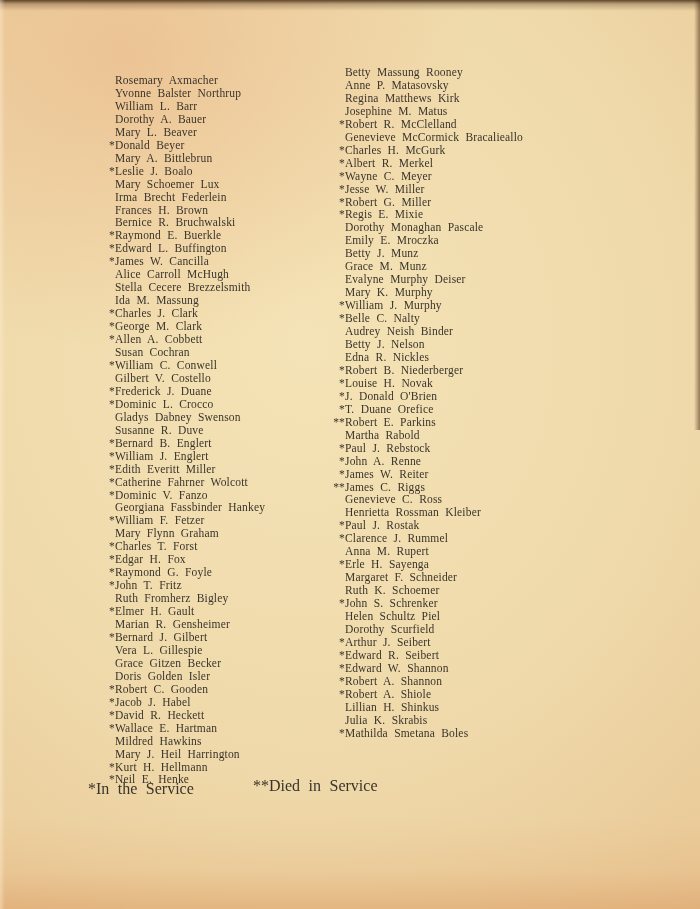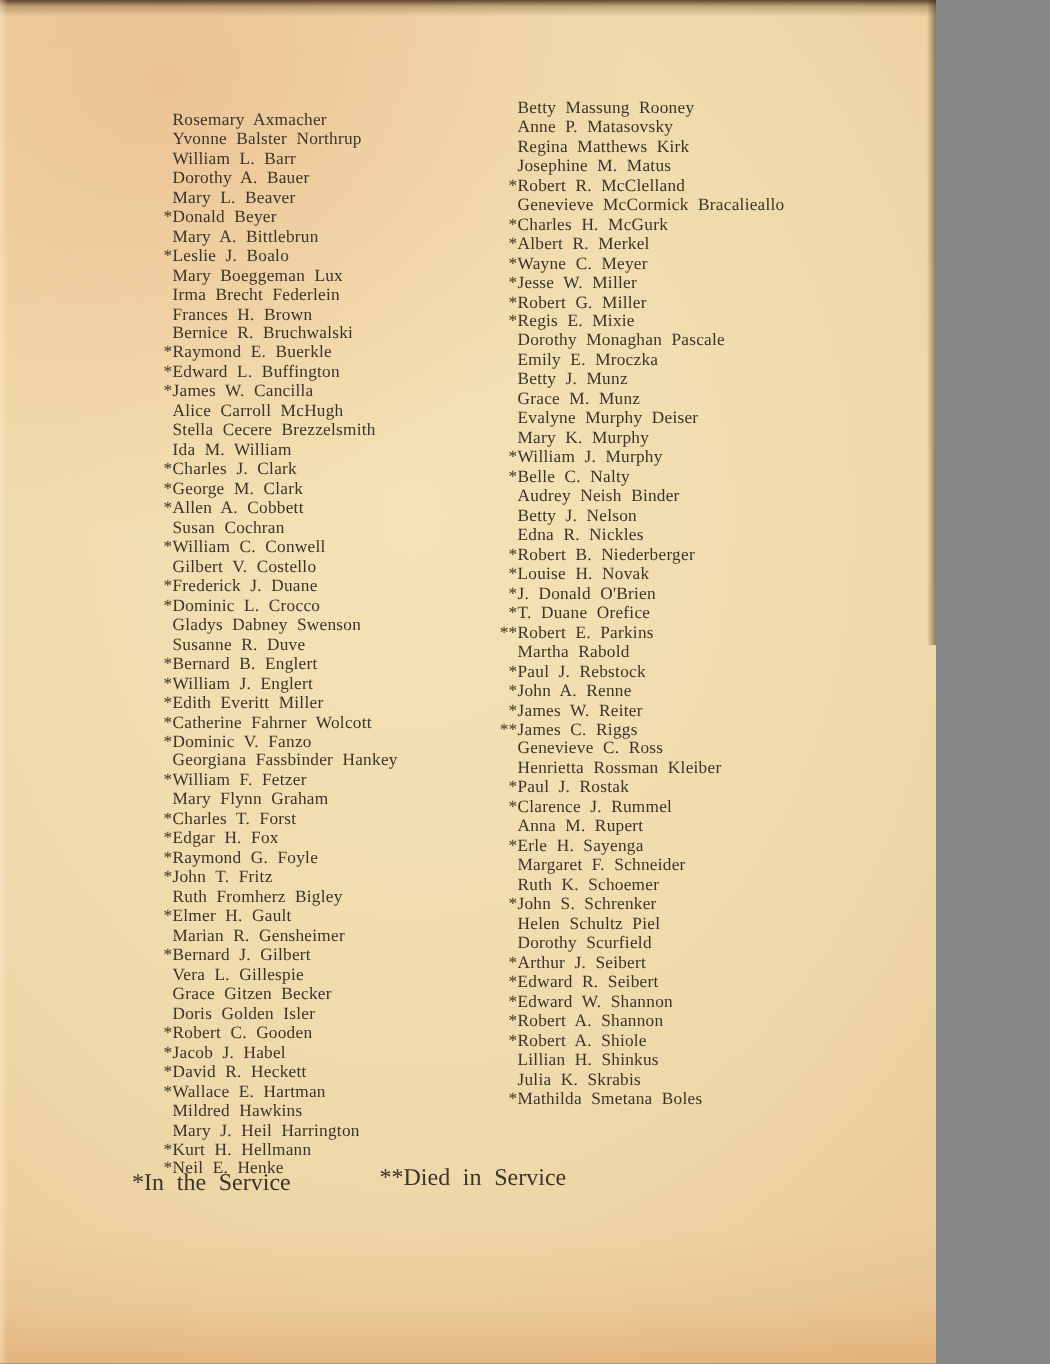--- a/index.html
+++ b/index.html
@@ -1,17 +1,17 @@
 <!DOCTYPE html>
 <html><head>
 <meta charset="utf-8">
 <style>
   html,body { margin:0; padding:0; background:#888; }
   .page {
-    position:relative; width:624px; height:909px; overflow:hidden;
+    position:relative; width:700px; height:909px; overflow:hidden;
     font-family:"Liberation Serif","DejaVu Serif",serif;
     color:#3a342b;
     background:
       linear-gradient(180deg, rgba(70,45,22,0.85) 0px, rgba(70,45,22,0.30) 4px, rgba(70,45,22,0) 11px),
       radial-gradient(ellipse 90% 60% at 18% 6%, rgba(230,160,112,0.40) 0%, rgba(230,160,112,0) 55%),
       linear-gradient(0deg, rgba(214,140,80,0.38) 0px, rgba(214,140,80,0.10) 38px, rgba(214,140,80,0) 90px),
       radial-gradient(ellipse 135% 115% at 44% 38%, #f4e3b6 0%, #efd9aa 40%, #e9c795 68%, #e0ad7b 90%, #d99f6a 100%);
   }
   .edge-right {
     position:absolute; right:0; top:0; width:6px; height:430px;
@@ -42,30 +42,30 @@
 
   <div class="col col-left">
       <div class="row"><span class="star"></span><span>Rosemary Axmacher</span></div>
       <div class="row"><span class="star"></span><span>Yvonne Balster Northrup</span></div>
       <div class="row"><span class="star"></span><span>William L. Barr</span></div>
       <div class="row"><span class="star"></span><span>Dorothy A. Bauer</span></div>
       <div class="row"><span class="star"></span><span>Mary L. Beaver</span></div>
       <div class="row"><span class="star">*</span><span>Donald Beyer</span></div>
       <div class="row"><span class="star"></span><span>Mary A. Bittlebrun</span></div>
       <div class="row"><span class="star">*</span><span>Leslie J. Boalo</span></div>
-      <div class="row"><span class="star"></span><span>Mary Boeggeman Lux</span></div>
+      <div class="row"><span class="star"></span><span>Mary Schoemer Lux</span></div>
       <div class="row"><span class="star"></span><span>Irma Brecht Federlein</span></div>
       <div class="row"><span class="star"></span><span>Frances H. Brown</span></div>
       <div class="row"><span class="star"></span><span>Bernice R. Bruchwalski</span></div>
       <div class="row"><span class="star">*</span><span>Raymond E. Buerkle</span></div>
       <div class="row"><span class="star">*</span><span>Edward L. Buffington</span></div>
       <div class="row"><span class="star">*</span><span>James W. Cancilla</span></div>
       <div class="row"><span class="star"></span><span>Alice Carroll McHugh</span></div>
       <div class="row"><span class="star"></span><span>Stella Cecere Brezzelsmith</span></div>
-      <div class="row"><span class="star"></span><span>Ida M. William</span></div>
+      <div class="row"><span class="star"></span><span>Ida M. Massung</span></div>
       <div class="row"><span class="star">*</span><span>Charles J. Clark</span></div>
       <div class="row"><span class="star">*</span><span>George M. Clark</span></div>
       <div class="row"><span class="star">*</span><span>Allen A. Cobbett</span></div>
       <div class="row"><span class="star"></span><span>Susan Cochran</span></div>
       <div class="row"><span class="star">*</span><span>William C. Conwell</span></div>
       <div class="row"><span class="star"></span><span>Gilbert V. Costello</span></div>
       <div class="row"><span class="star">*</span><span>Frederick J. Duane</span></div>
       <div class="row"><span class="star">*</span><span>Dominic L. Crocco</span></div>
       <div class="row"><span class="star"></span><span>Gladys Dabney Swenson</span></div>
       <div class="row"><span class="star"></span><span>Susanne R. Duve</span></div>

